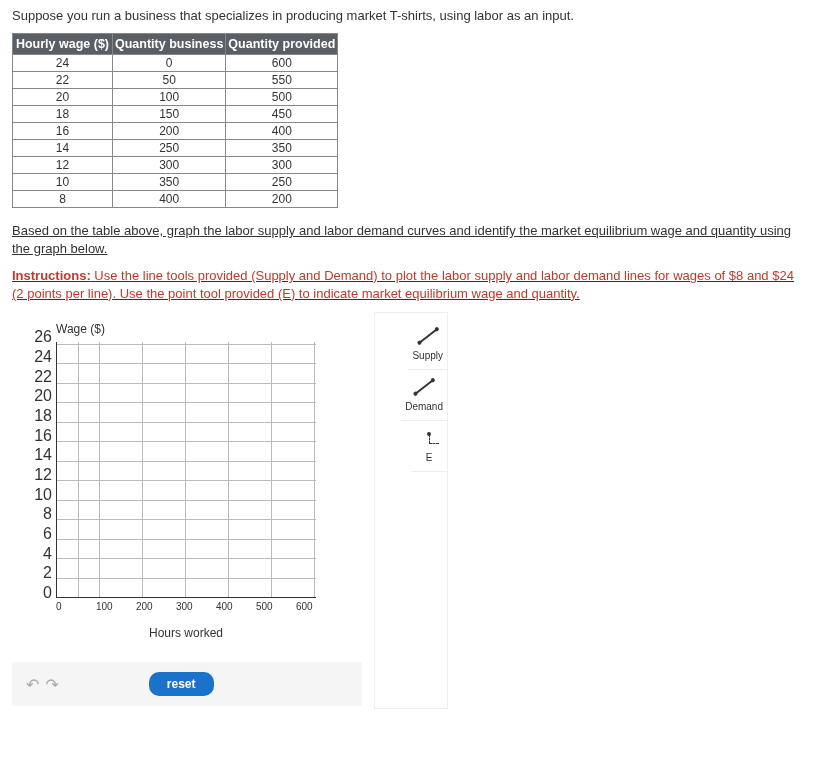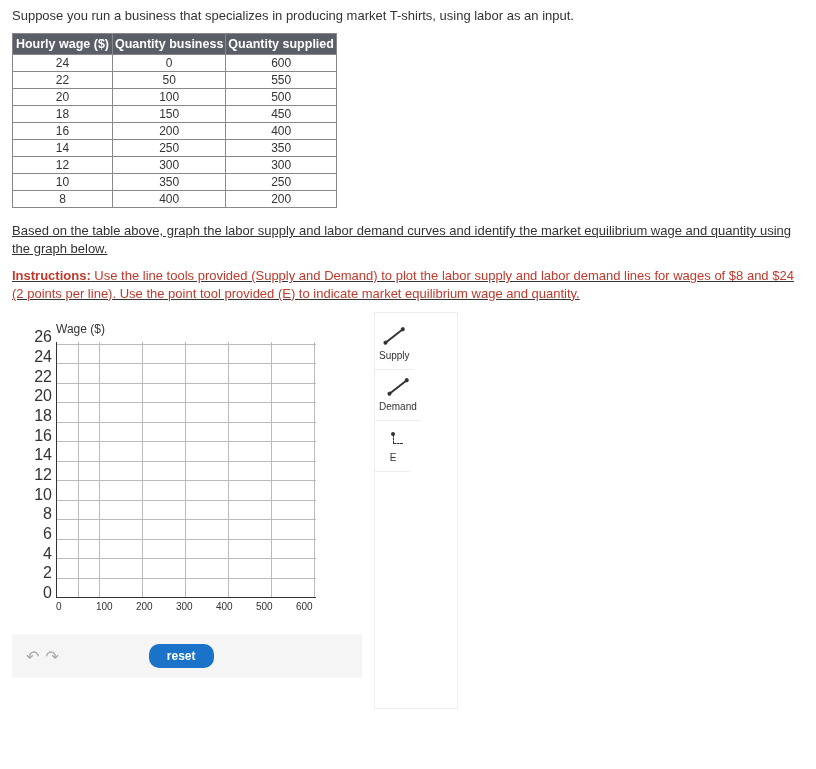--- a/index.html
+++ b/index.html
@@ -136,27 +136,27 @@
       background: #1a73c8;
       color: #fff;
       border: none;
       padding: 5px 18px;
       font-size: 12px;
       font-weight: bold;
       border-radius: 10px;
       cursor: pointer;
     }
     .tool-palette {
-      width: 84px;
+      width: 74px;
       margin-left: 12px;
       background: #fff;
       border: 1px solid #eee;
       display: flex;
       flex-direction: column;
-      align-items: flex-start;
+      align-items: flex-end;
     }
     .tool-tab {
       height: 6px;
       background: #f0f0f0;
       border-bottom: 1px solid #ddd;
       text-align: center;
       font-size: 8px;
       color: #666;
     }
     .tool-item {
@@ -229,21 +229,21 @@
 </head>
 <body>
 
 <p class="intro">Suppose you run a business that specializes in producing market T-shirts, using labor as an input.</p>
 
 <table class="data-table">
   <thead>
     <tr>
       <th>Hourly wage ($)</th>
       <th>Quantity business</th>
-      <th>Quantity supplied</th>
+      <th>Quantity provided</th>
     </tr>
   </thead>
   <tbody>
     <tr>
         <td>24</td>
         <td>0</td>
         <td>600</td>
       </tr>
     <tr>
         <td>22</td>
@@ -319,20 +319,21 @@
       </div>
       <div class="xaxis">
         <div class="xtick">0</div>
         <div class="xtick">100</div>
         <div class="xtick">200</div>
         <div class="xtick">300</div>
         <div class="xtick">400</div>
         <div class="xtick">500</div>
         <div class="xtick">600</div>
       </div>
+      <div class="xlabel-row">Hours worked</div>
     </div>
 
     <div class="controls">
       <div class="undo-redo">
         <span>↶</span>
         <span>↷</span>
       </div>
       <button class="reset-btn">reset</button>
     </div>
   </div>

